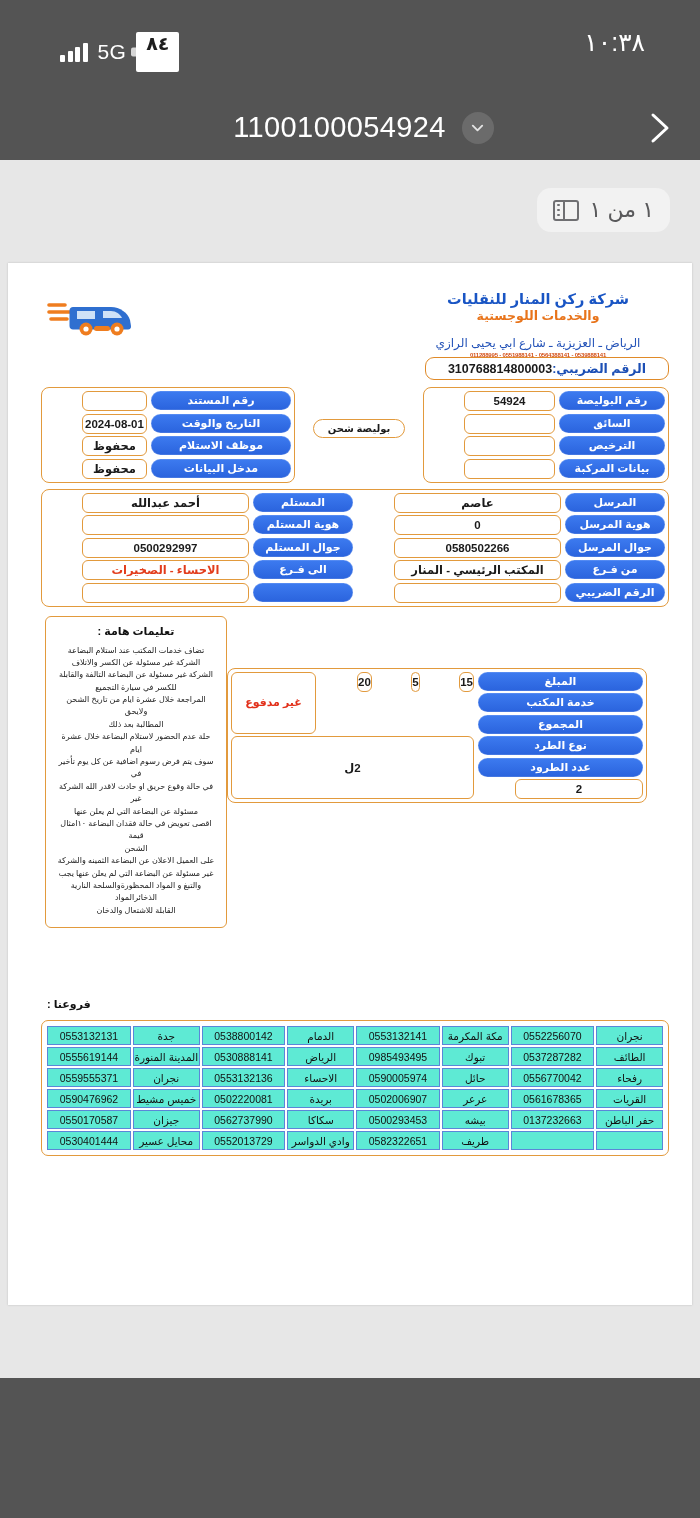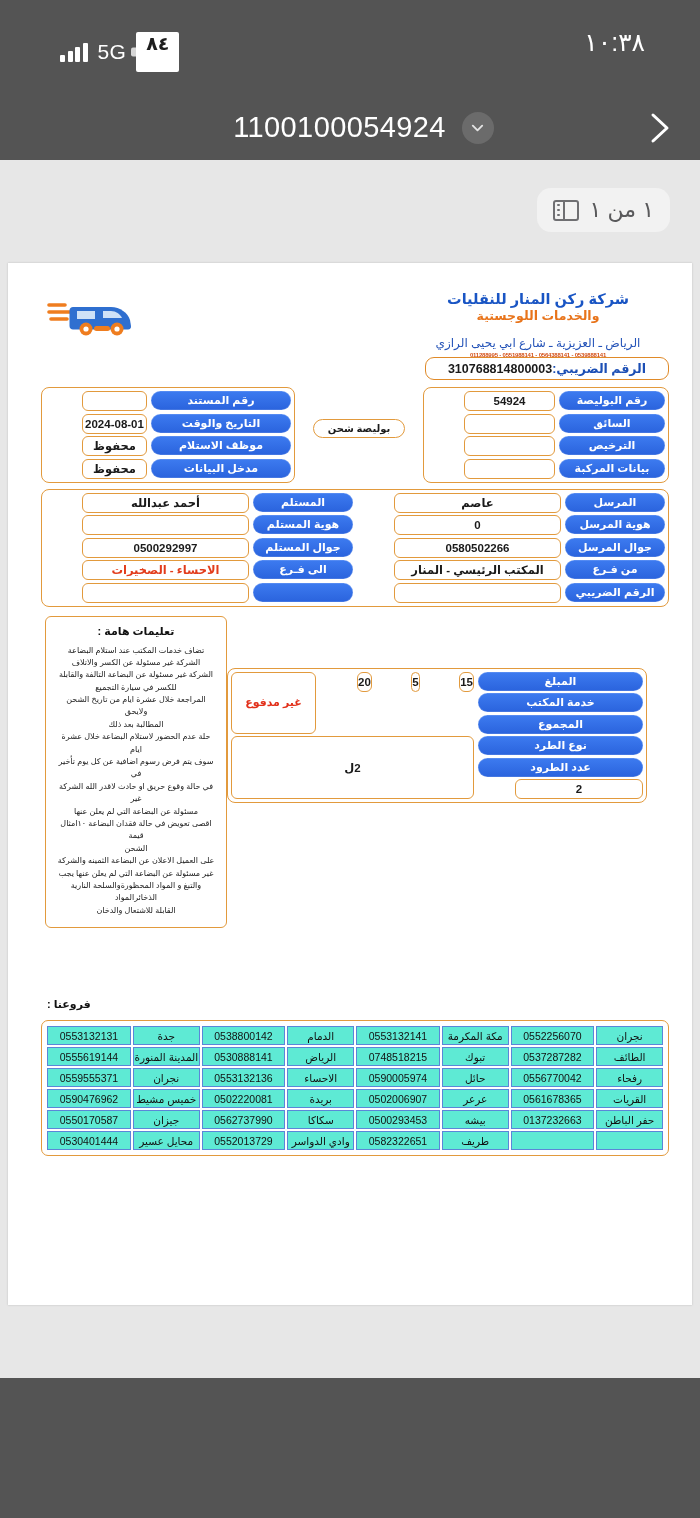--- a/index.html
+++ b/index.html
@@ -405,21 +405,21 @@
                 <td class="phone">0553132141</td>
                 <td class="name">الدمام</td>
                 <td class="phone">0538800142</td>
                 <td class="name">جدة</td>
                 <td class="phone">0553132131</td>
               </tr>
               <tr>
                 <td class="name">الطائف</td>
                 <td class="phone">0537287282</td>
                 <td class="name">تبوك</td>
-                <td class="phone">0748518215</td>
+                <td class="phone">0985493495</td>
                 <td class="name">الرياض</td>
                 <td class="phone">0530888141</td>
                 <td class="name">المدينة المنورة</td>
                 <td class="phone">0555619144</td>
               </tr>
               <tr>
                 <td class="name">رفحاء</td>
                 <td class="phone">0556770042</td>
                 <td class="name">حائل</td>
                 <td class="phone">0590005974</td>

